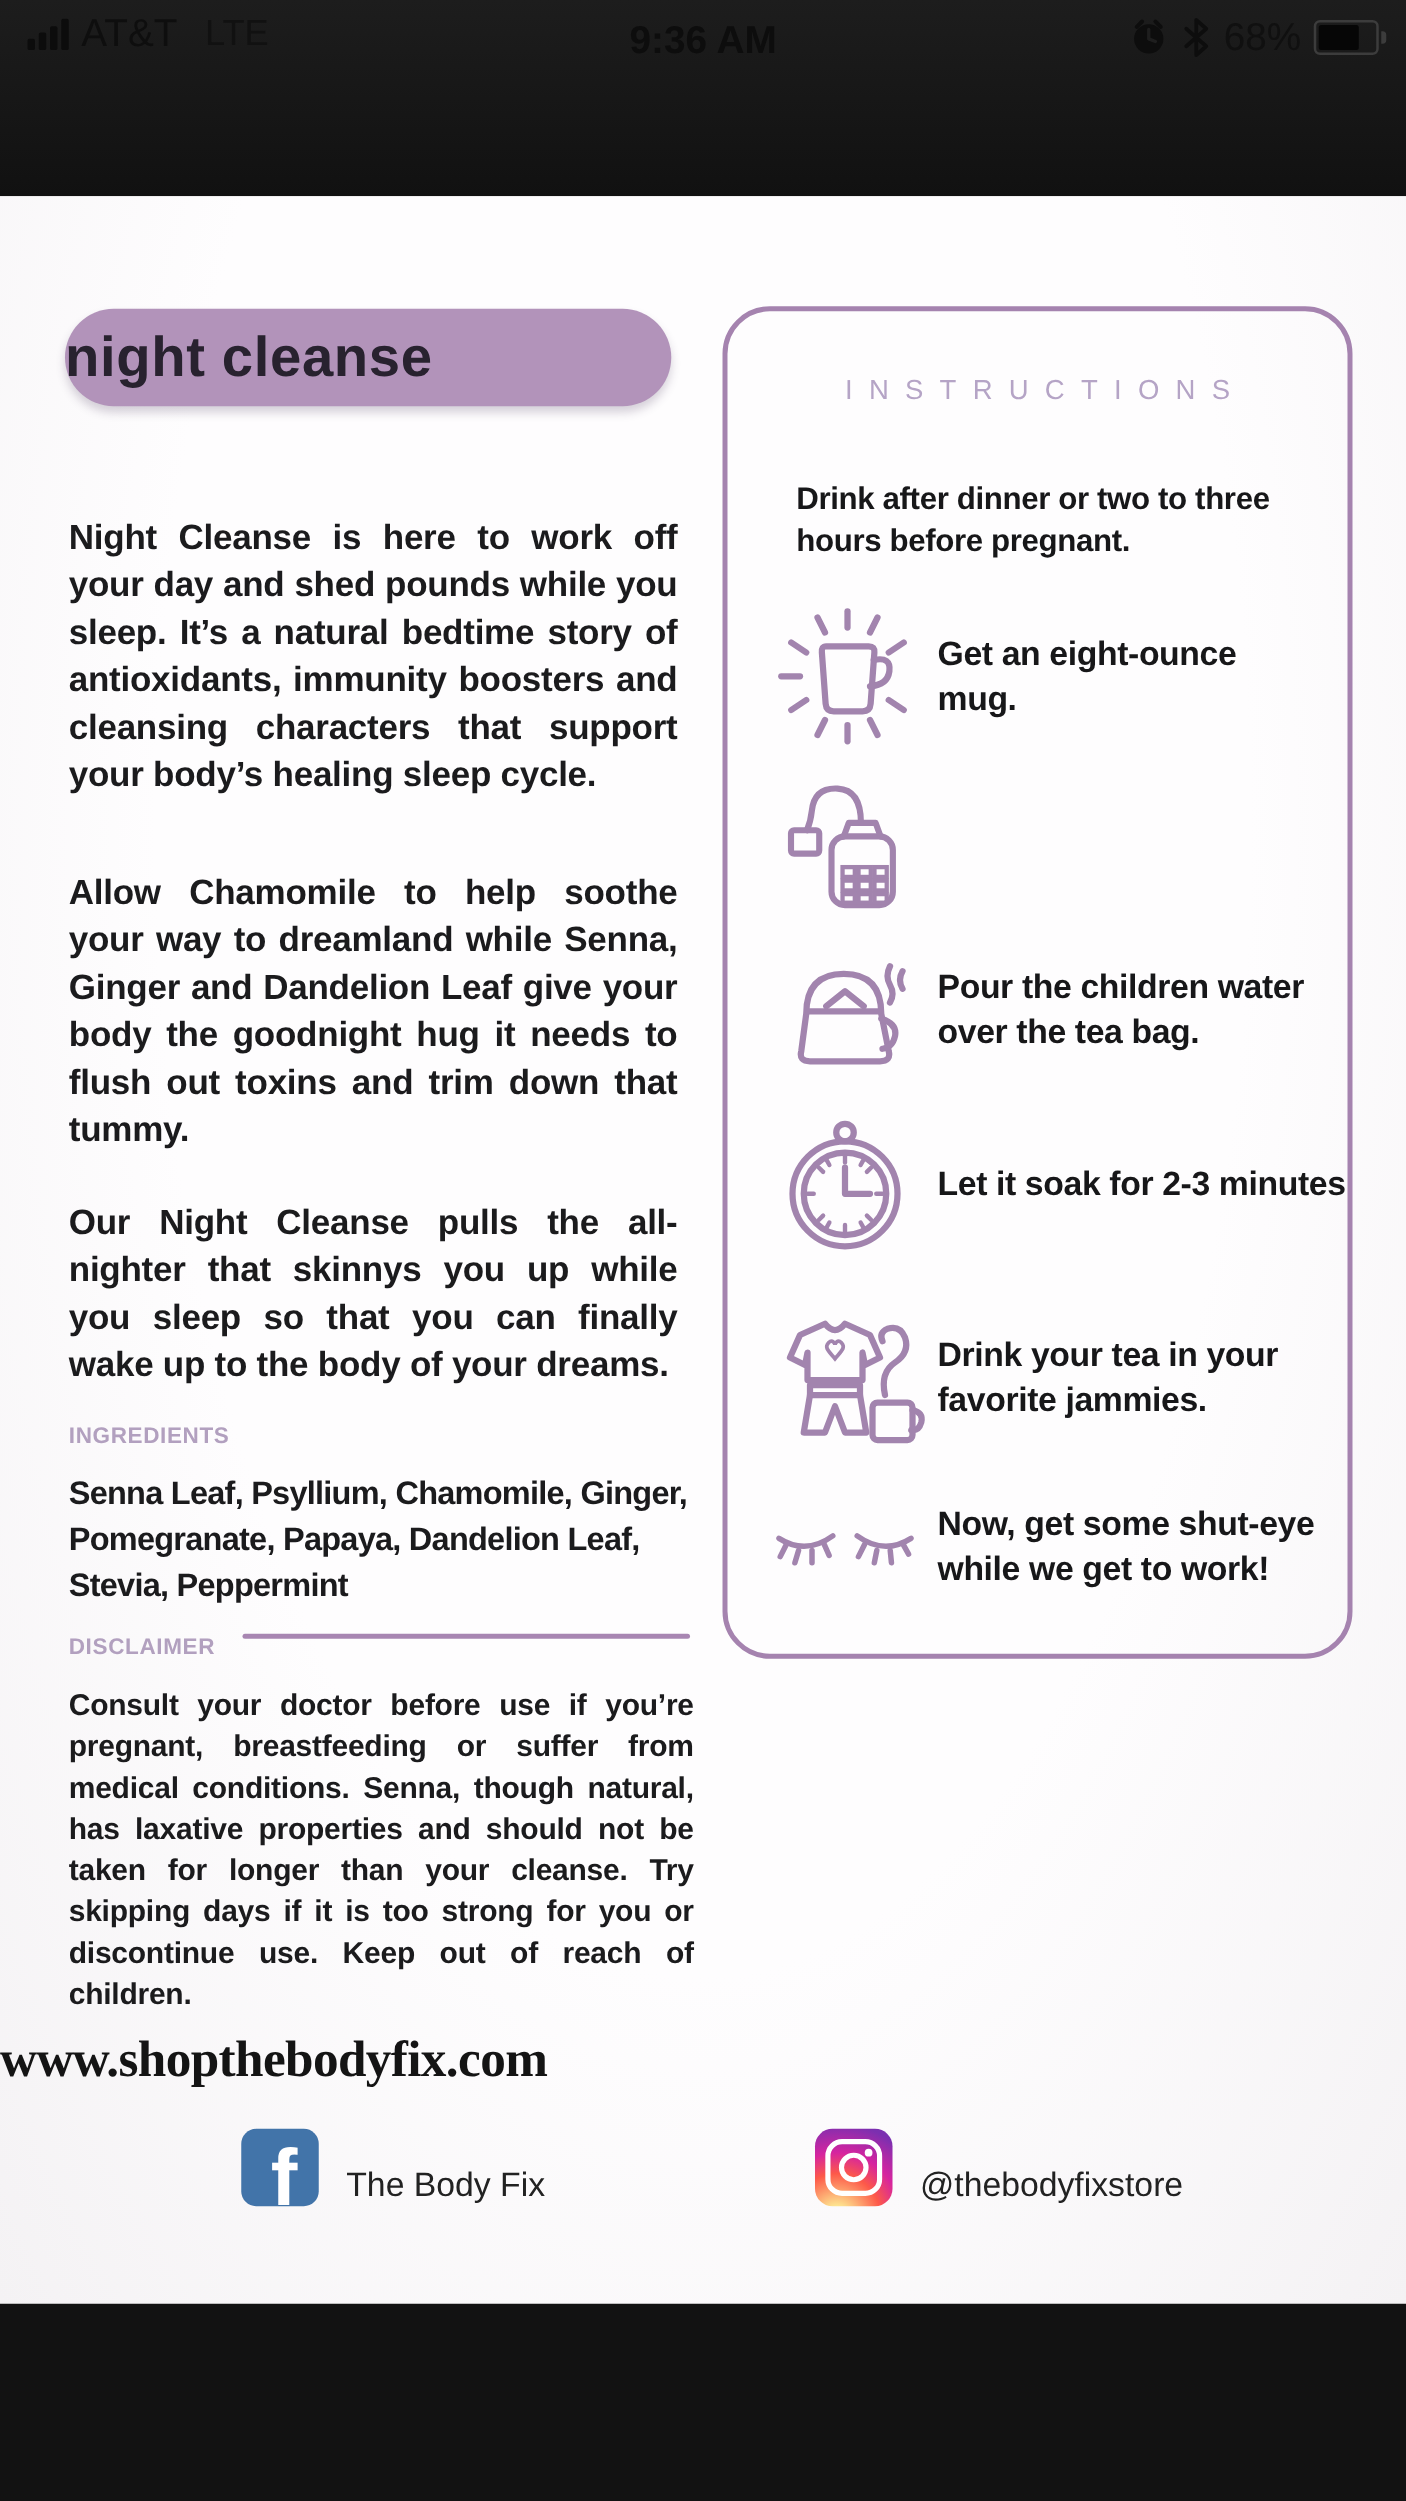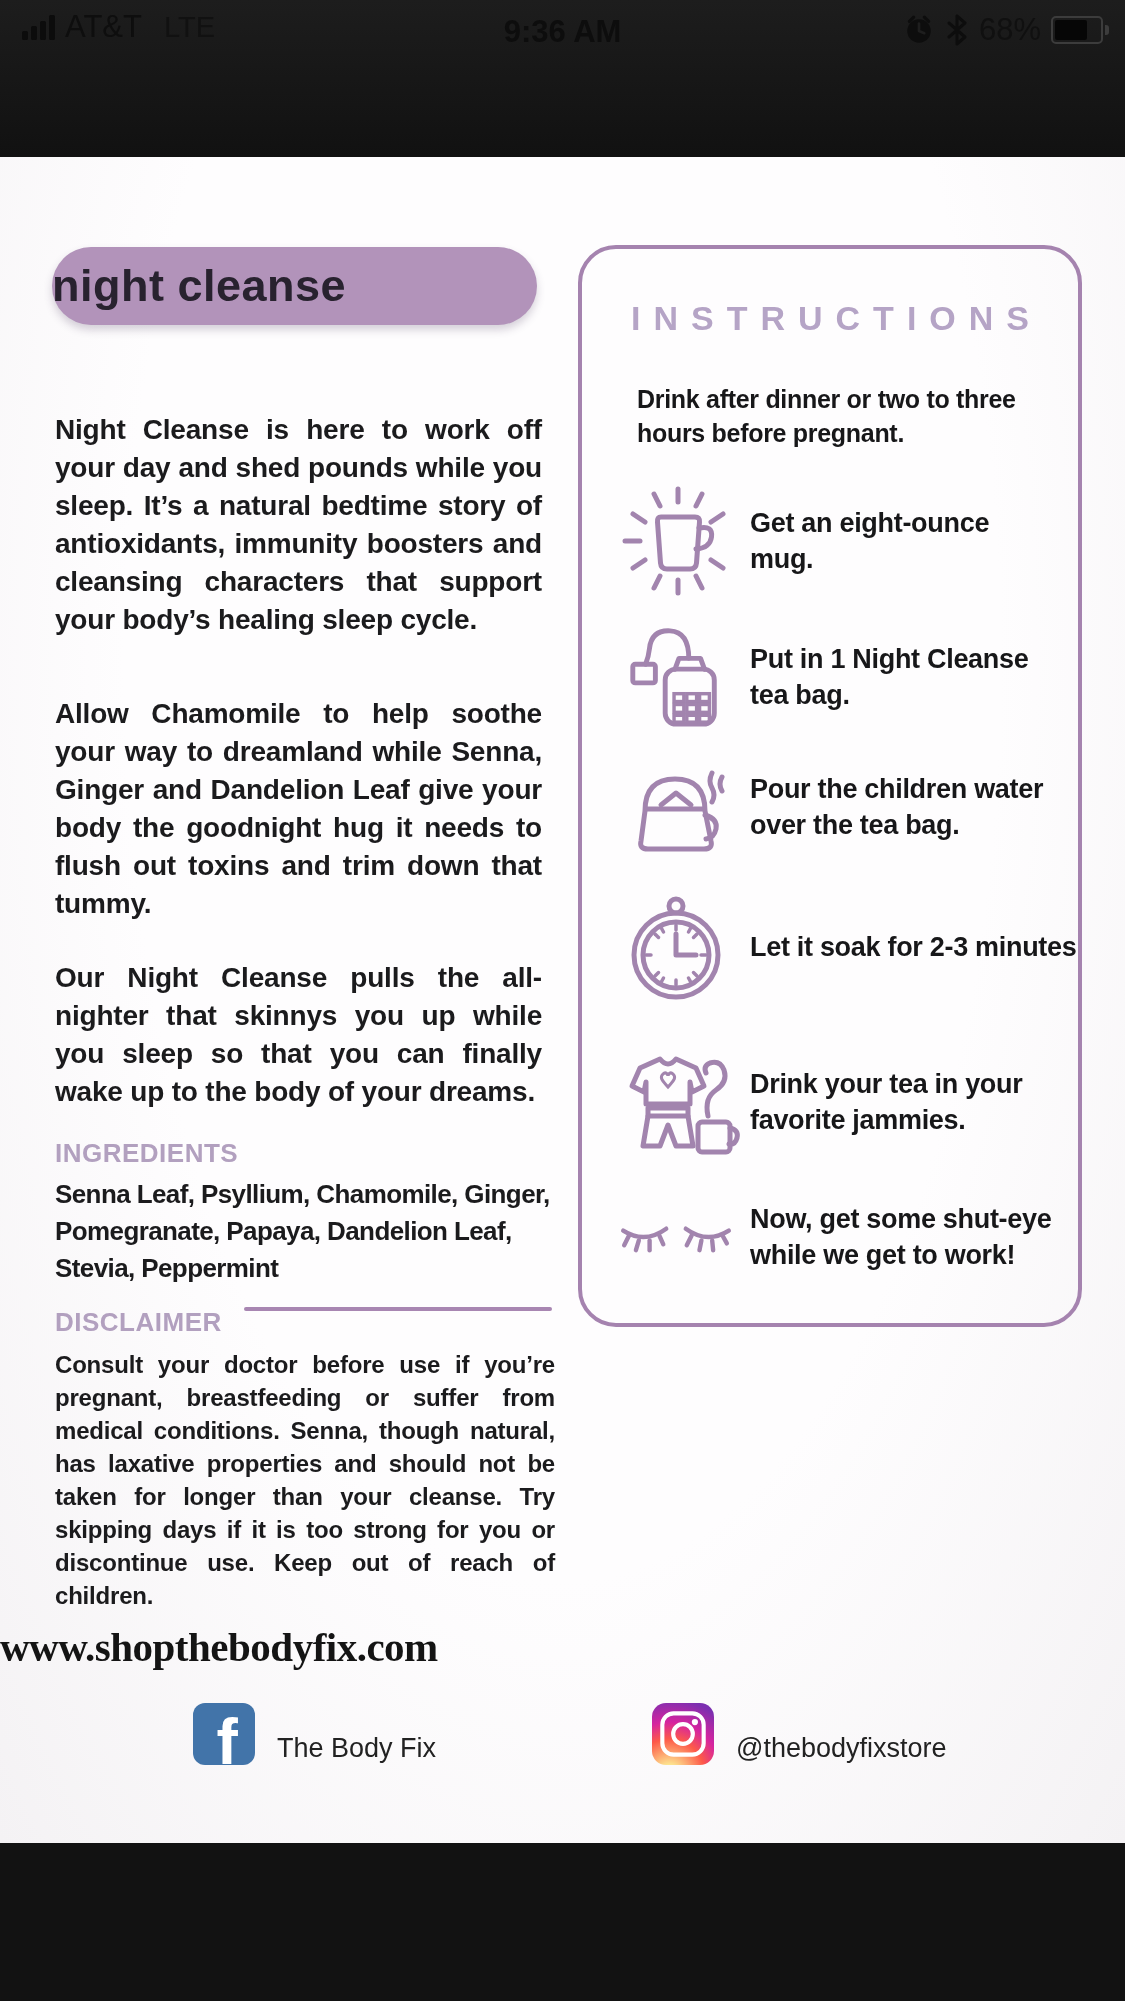--- a/index.html
+++ b/index.html
@@ -30,33 +30,33 @@
   .flyer{position:absolute;left:0;top:157px;width:1125px;height:1686px;
     background:radial-gradient(ellipse at 50% 30%,#fefdfe 55%,#f4f2f4 100%);}
   
   .pill{position:absolute;left:52px;top:90px;width:485px;height:78px;background:#b293ba;
     border-radius:45px;display:flex;align-items:center;justify-content:flex-start;
     box-shadow:0 5px 8px rgba(70,50,85,.22);}
   .pill span{font-size:45px;font-weight:bold;color:#28222f;letter-spacing:.5px;}
   .para{position:absolute;left:55px;width:487px;font-size:28px;font-weight:bold;color:#1b1b1d;
     line-height:38px;text-align:justify;letter-spacing:-.2px;}
   .p1{top:226px;} .p2{top:510px;} .p3{top:774px;}
-  .sec-label{font-size:26px;font-weight:bold;color:#b2a0bf;letter-spacing:.5px;}
+  .sec-label{font-size:18px;font-weight:bold;color:#b2a0bf;letter-spacing:.5px;}
   .ingredients-label{position:absolute;left:55px;top:981px;}
   .ingredients-text{position:absolute;left:55px;top:1019px;width:497px;
     font-size:26px;font-weight:bold;color:#1b1b1d;line-height:37px;letter-spacing:-.6px;}
   .disclaimer-row{position:absolute;left:55px;top:1150px;width:497px;display:flex;align-items:flex-start;}
   .disclaimer-rule{flex:1;height:4px;background:#a886b2;margin-left:22px;border-radius:2px;}
   .disclaimer-text{position:absolute;left:55px;top:1191px;width:500px;
     font-size:24px;font-weight:bold;color:#1b1b1d;line-height:33px;text-align:justify;letter-spacing:-.2px;}
   
   .instructions{position:absolute;left:578px;top:88px;width:496px;height:1074px;
     border:4px solid #a583af;border-radius:38px;}
   .instr-heading{position:absolute;top:50px;left:0;right:0;text-align:center;
-    font-size:34px;font-weight:bold;color:#b5a4c6;letter-spacing:13px;padding-left:13px;}
+    font-size:22px;font-weight:normal;color:#b5a4c6;letter-spacing:13px;padding-left:13px;}
   .instr-intro{position:absolute;top:133px;left:55px;width:410px;
     font-size:25px;font-weight:bold;color:#171719;line-height:34px;letter-spacing:-.3px;}
   .step{position:absolute;left:20px;display:flex;align-items:center;transform:translateY(-50%);}
   .icon-wrap{flex:0 0 148px;display:flex;justify-content:center;align-items:center;}
   .step-text{font-size:27px;font-weight:bold;color:#171719;line-height:36px;letter-spacing:-.3px;}
   .s1{top:292px;} .s2{top:428px;} .s3{top:558px;} .s4{top:698px;} .s5{top:853px;} .s6{top:988px;}
   .w270{width:270px;} .w290{width:290px;} .w300{width:300px;} .w330{width:330px;}
   .nowrap{white-space:nowrap;}
   
   .website{position:absolute;left:0;right:0;top:1466px;text-align:left;
@@ -170,21 +170,20 @@
               <rect x="79" y="73" width="10" height="8"></rect>
             <rect x="53" y="84" width="10" height="8"></rect>
               <rect x="66" y="84" width="10" height="8"></rect>
               <rect x="79" y="84" width="10" height="8"></rect>
             <rect x="53" y="95" width="10" height="7"></rect>
               <rect x="66" y="95" width="10" height="7"></rect>
               <rect x="79" y="95" width="10" height="7"></rect>
           </g>
         </svg>
       </div>
-      <div class="step-text w290">Put in 1 Night Cleanse tea bag.</div>
     </div>
 
     <div class="step s3">
       <div class="icon-wrap">
         <svg width="115" height="100" viewBox="0 0 115 100">
           <g stroke="#a284ae" stroke-width="5" fill="none" stroke-linecap="round" stroke-linejoin="round">
             <path d="M26 54 Q26 22 56 22 Q86 22 86 54 L92 84 Q94 92 85 92 H29 Q20 92 22 84 Z"></path>
             <path d="M28 52 H84"></path>
             <path d="M42 48 L57 36 L72 48"></path>
             <path d="M86 58 Q99 62 97 72 Q95 81 87 82"></path>

